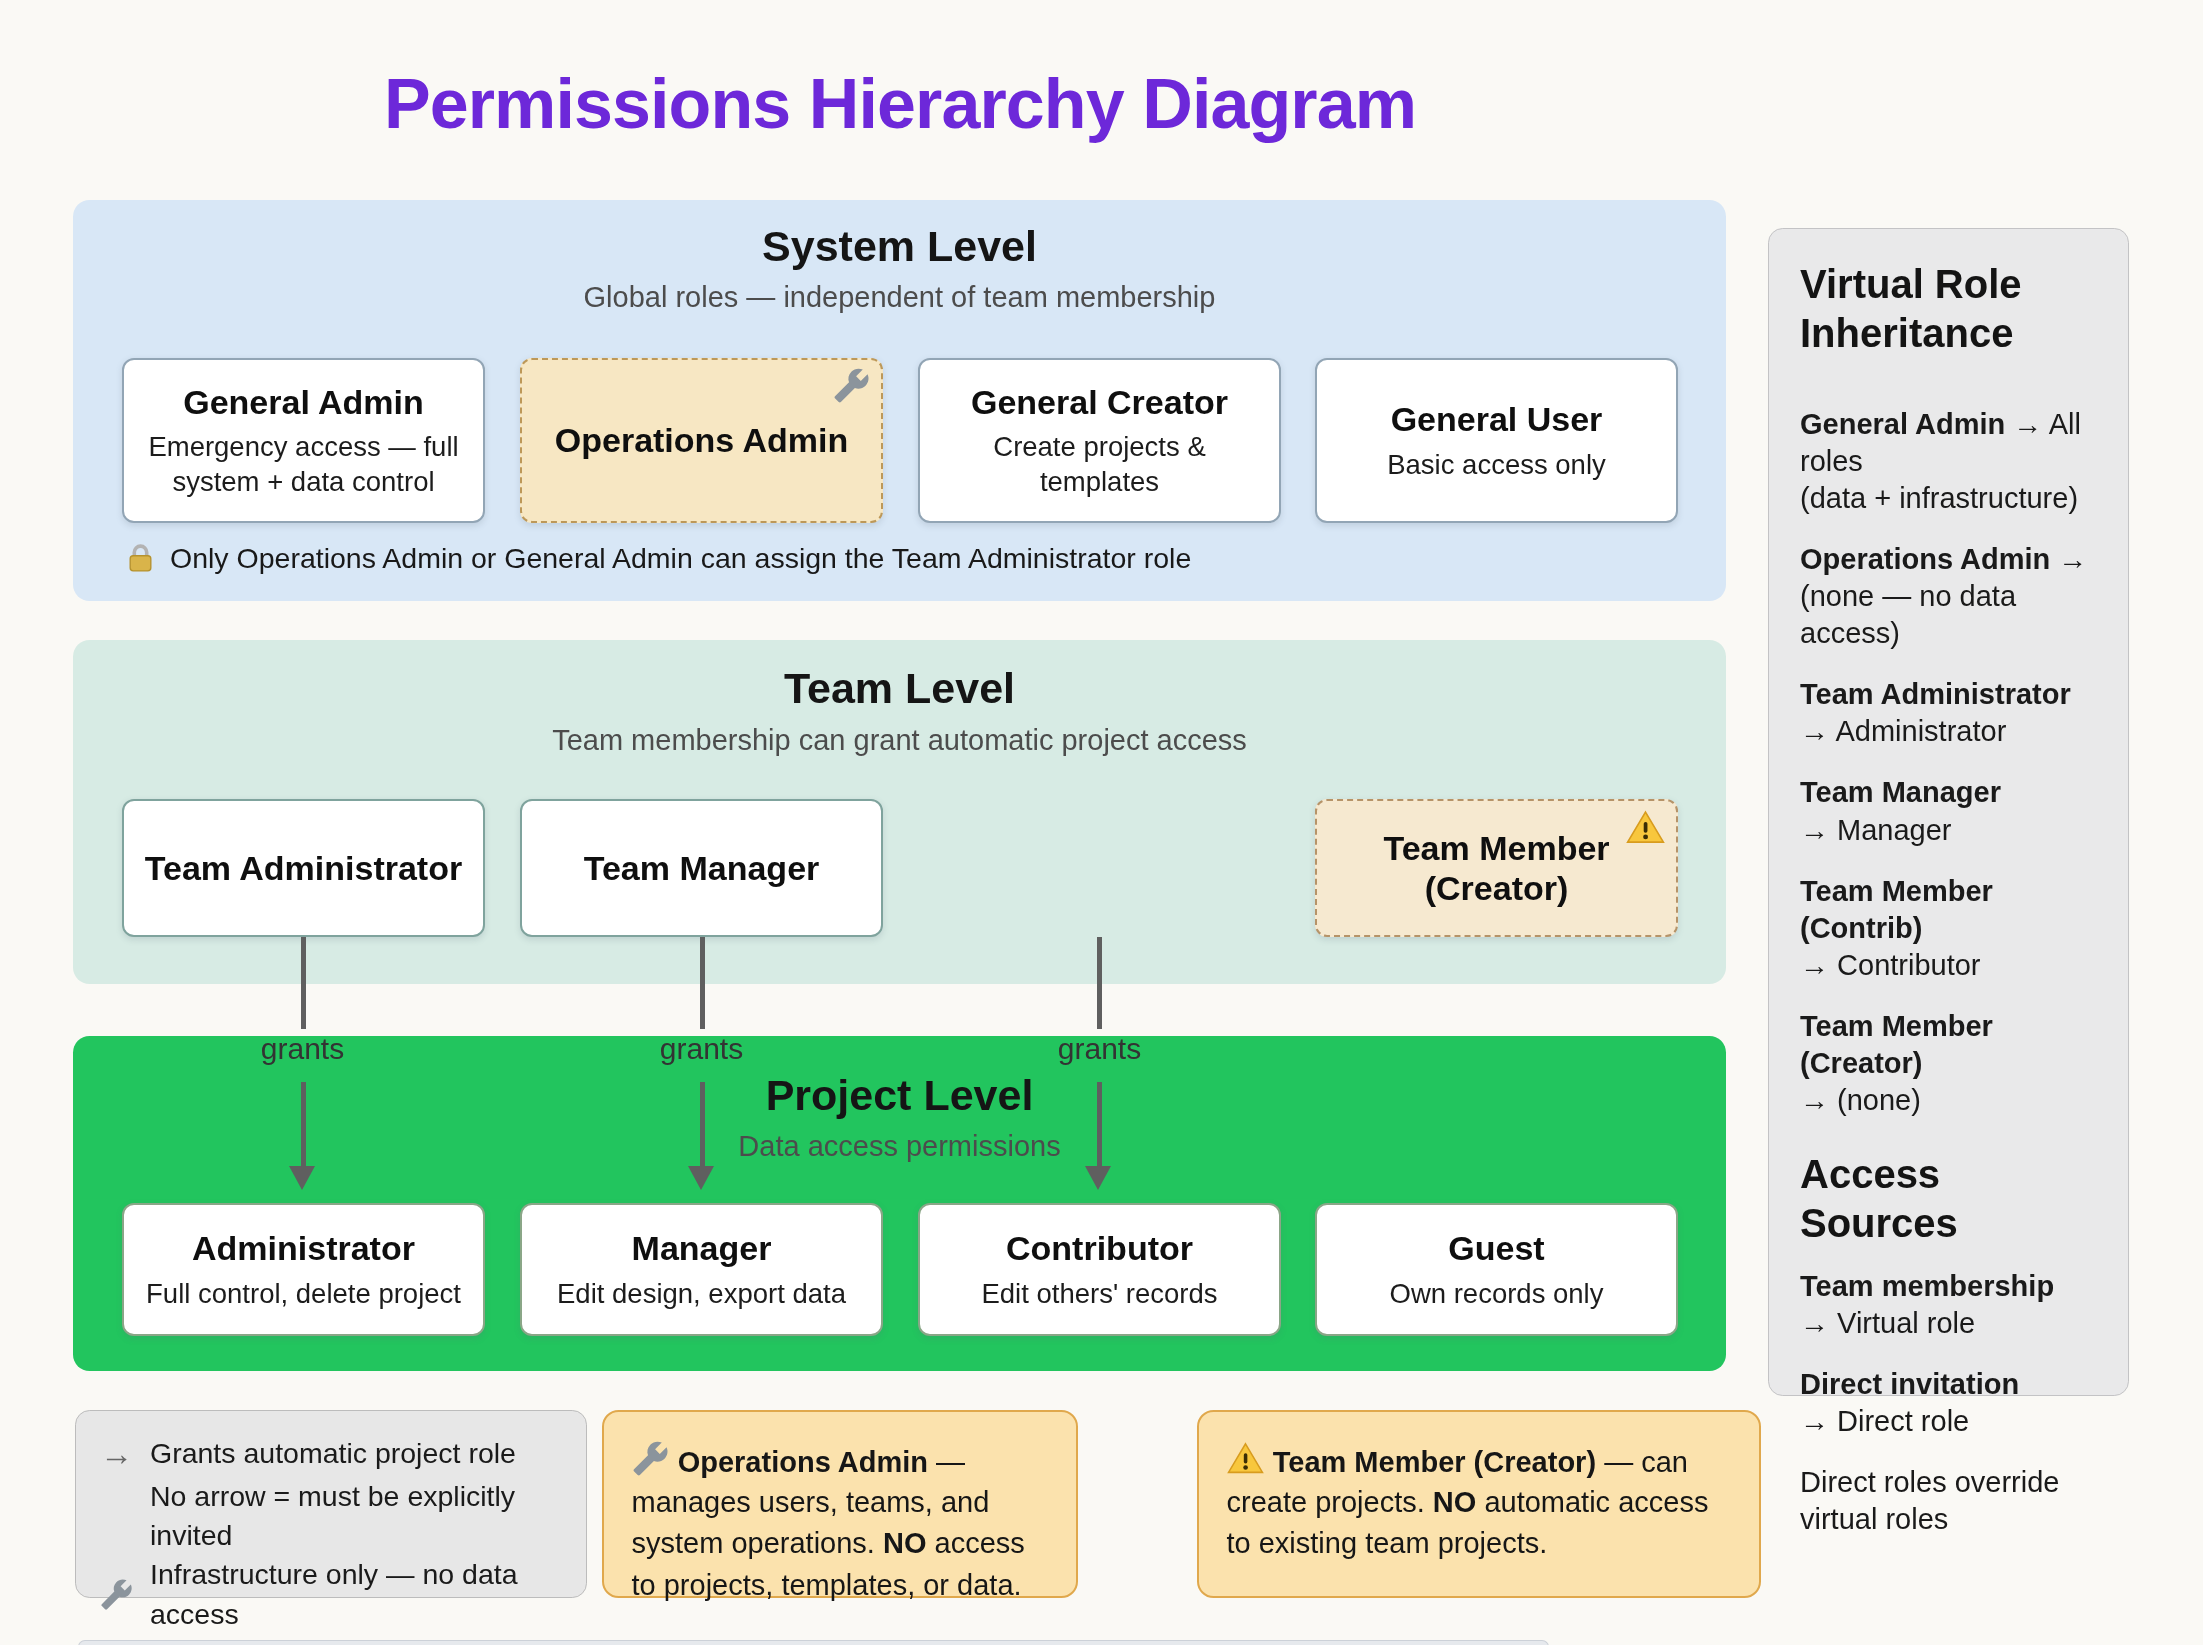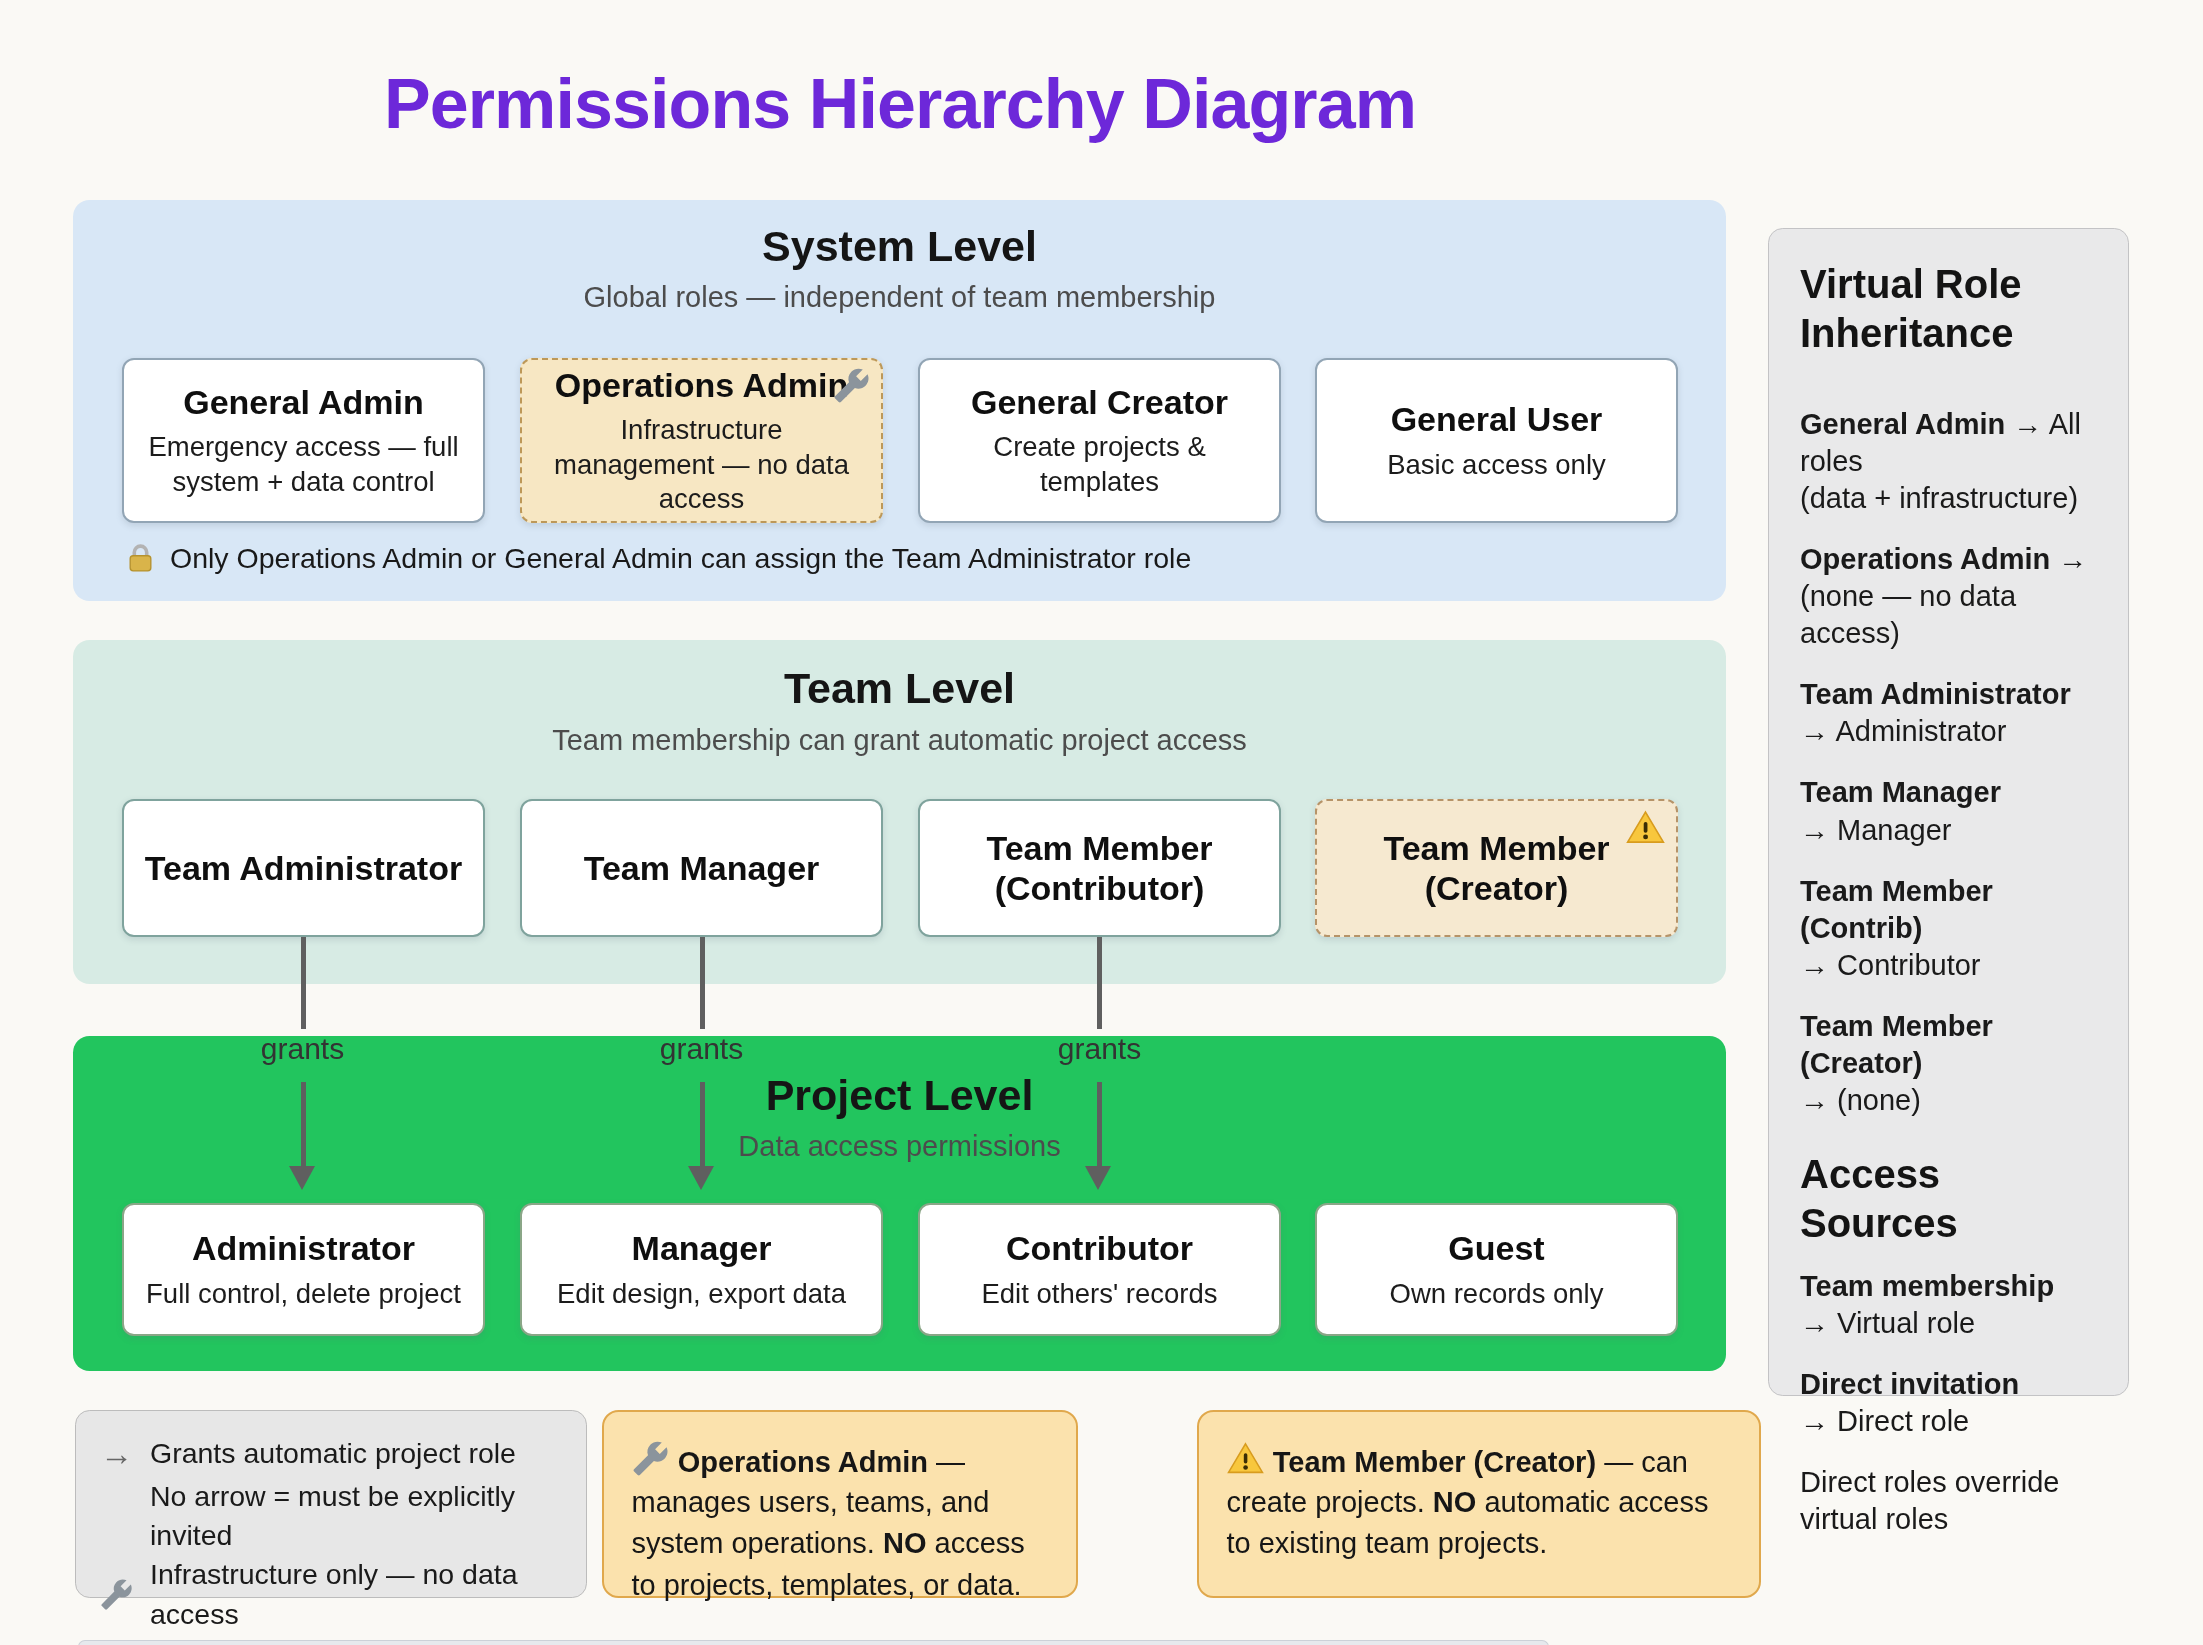--- a/index.html
+++ b/index.html
@@ -99,21 +99,20 @@
       <p>Emergency access — full system + data control</p>
     </div>
 
     <div class="role orange pos-2">
       <span class="corner-ic">
         <svg viewBox="0 0 24 24" width="37" height="37" style="transform:scaleX(-1)">
             <path fill="#8b949c" d="M22.7 19l-9.1-9.1c.9-2.3.4-5-1.5-6.9-2-2-5-2.4-7.4-1.3L9 6 6 9 1.6 4.7C.4 7.1.9 10.1 2.9 12.1c1.9 1.9 4.6 2.4 6.9 1.5l9.1 9.1c.4.4 1 .4 1.4 0l2.3-2.3c.5-.4.5-1.1.1-1.4z"></path>
           </svg>
       </span>
       <h3>Operations Admin</h3>
-      <p>Infrastructure management — no data access</p>
     </div>
 
     <div class="role pos-3">
       <h3>General Creator</h3>
       <p>Create projects &amp; templates</p>
     </div>
 
     <div class="role pos-4">
       <h3>General User</h3>
       <p>Basic access only</p>
@@ -132,23 +131,20 @@
 
   <section class="band band-team">
     <h2>Team Level</h2>
     <p class="band-sub">Team membership can grant automatic project access</p>
 
     <div class="role pos-1">
       <h3>Team Administrator</h3>
     </div>
     <div class="role pos-2">
       <h3>Team Manager</h3>
-    </div>
-    <div class="role pos-3">
-      <h3>Team Member (Contributor)</h3>
     </div>
     <div class="role orange pos-4">
       <span class="corner-ic">
         <svg viewBox="0 0 24 24" width="39" height="39">
             <path d="M12 2.5 23 21H1z" fill="#f8c73d" stroke="#d89c1e"></path>
             <rect x="10.9" y="8.6" width="2.3" height="6.6" rx="1.1" fill="#3a2d05"></rect>
             <circle cx="12.05" cy="17.8" r="1.5" fill="#3a2d05"></circle>
           </svg>
       </span>
       <h3>Team Member (Creator)</h3>

